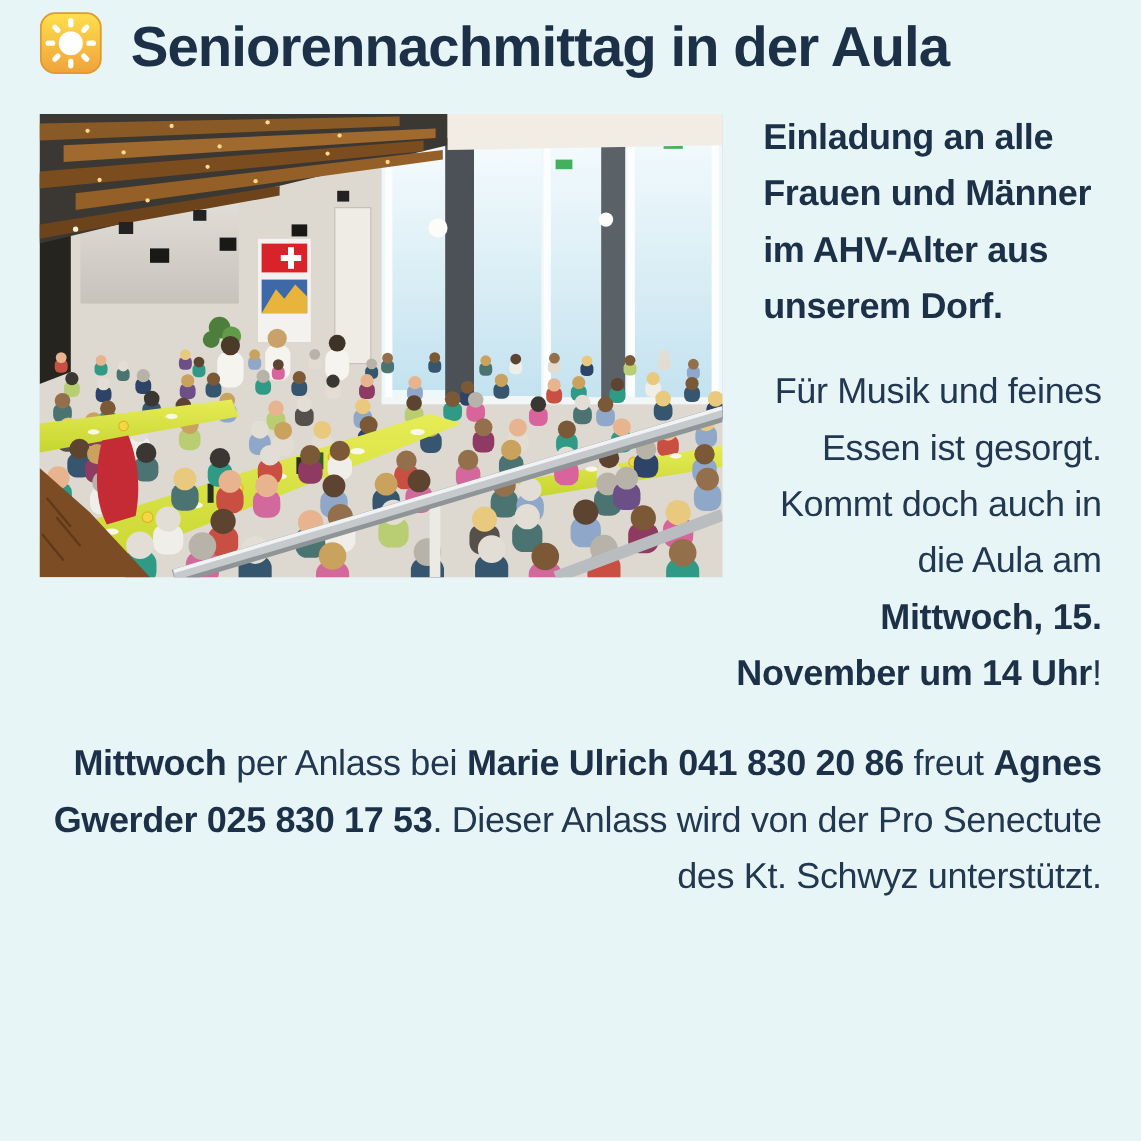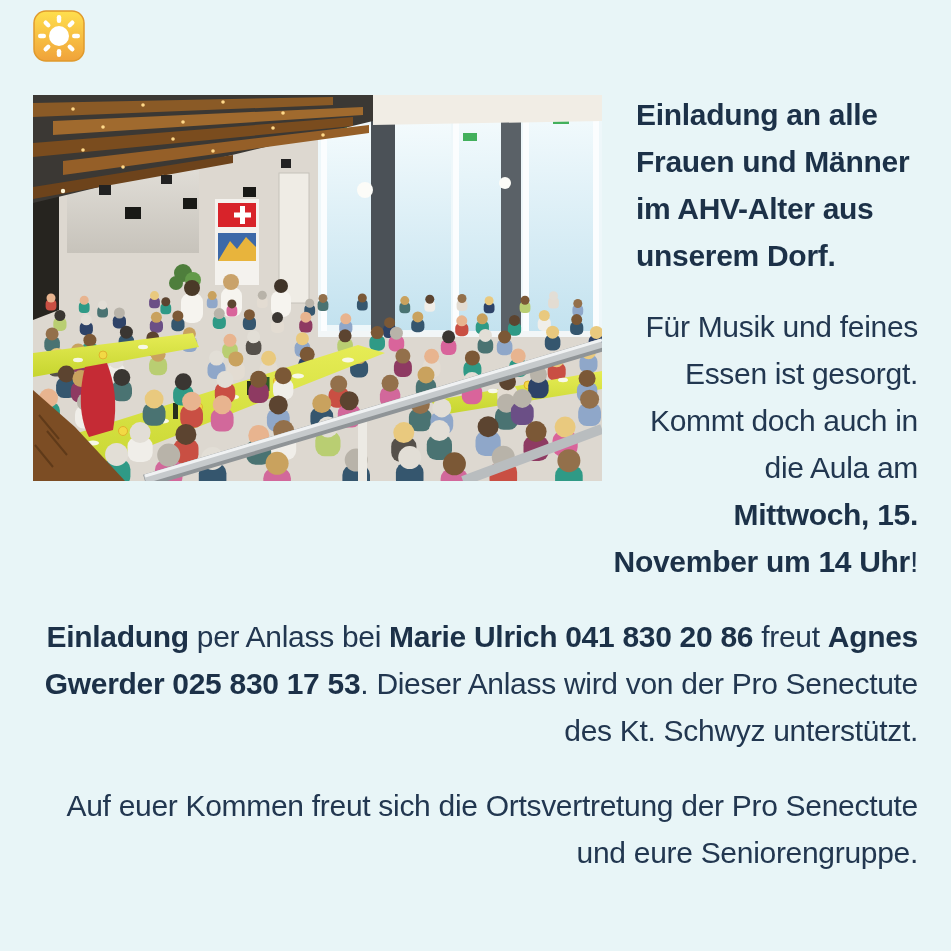--- a/index.html
+++ b/index.html
@@ -66,21 +66,21 @@
           <rect x="-2.2" y="-21" width="4.4" height="8" rx="2.2"></rect>
           <rect x="-2.2" y="-21" width="4.4" height="8" rx="2.2" transform="rotate(45)"></rect>
           <rect x="-2.2" y="-21" width="4.4" height="8" rx="2.2" transform="rotate(90)"></rect>
           <rect x="-2.2" y="-21" width="4.4" height="8" rx="2.2" transform="rotate(135)"></rect>
           <rect x="-2.2" y="-21" width="4.4" height="8" rx="2.2" transform="rotate(180)"></rect>
           <rect x="-2.2" y="-21" width="4.4" height="8" rx="2.2" transform="rotate(225)"></rect>
           <rect x="-2.2" y="-21" width="4.4" height="8" rx="2.2" transform="rotate(270)"></rect>
           <rect x="-2.2" y="-21" width="4.4" height="8" rx="2.2" transform="rotate(315)"></rect>
         </g>
       </g>
-    </svg>
+    </svg><span>Seniorennachmittag in der Aula</span>
   </h1>
 
   <svg class="photo" viewBox="0 0 569 386" preserveAspectRatio="none" role="img" aria-label="Voll besetzte Aula: viele Seniorinnen und Senioren an langen Tischen mit gelbgrünen Tischläufern, Fensterfront rechts, dunkle Holzdecke mit Lichterketten, Leinwand und Fahne mit Schweizerkreuz und Bergmotiv an der Wand, Metallgeländer im Vordergrund.">
     <defs>
       <linearGradient id="gWin" x1="0" y1="0" x2="0" y2="1">
         <stop offset="0" stop-color="#f4fbfd"></stop>
           <stop offset="1" stop-color="#c3e2ef"></stop>
       </linearGradient>
       <linearGradient id="gTable" x1="0" y1="0" x2="0" y2="1">
         <stop offset="0" stop-color="#e6ec55"></stop>
@@ -453,17 +453,16 @@
       <line x1="112" y1="384" x2="569" y2="248" stroke="#c6cacc" stroke-width="9"></line>
       <line x1="112" y1="381" x2="569" y2="245" stroke="#f0f2f3" stroke-width="3"></line>
       <line x1="430" y1="386" x2="569" y2="334" stroke="#b9bdbf" stroke-width="10"></line>
     </g>
   </svg>
 
   <p class="lead">Einladung an alle Frauen und Männer im AHV-Alter aus unserem Dorf.</p>
 
   <p class="body"><span>Für Musik und feines Essen ist gesorgt. Kommt doch auch in die Aula am </span><span class="b">Mittwoch, 15. November um 14 Uhr</span><span>!</span></p>
 
-  <p class="body"><span class="b">Einladung</span><span> per Anlass bei </span><span class="b">Marie Ulrich 041 830 20 86</span><span> freut </span><span class="b">Agnes Gwerder 025 830 17 53</span><span>. Dieser Anlass wird von der Pro Senectute des Kt. Schwyz unterstützt.</span></p>
-
-  <p class="body">Auf euer Kommen freut sich die Ortsvertretung der Pro Senectute und eure Seniorengruppe.</p>
+  <p class="body"><span class="b">Mittwoch</span><span> per Anlass bei </span><span class="b">Marie Ulrich 041 830 20 86</span><span> freut </span><span class="b">Agnes Gwerder 025 830 17 53</span><span>. Dieser Anlass wird von der Pro Senectute des Kt. Schwyz unterstützt.</span></p>
+
 
 </div>
 
 </body></html>

